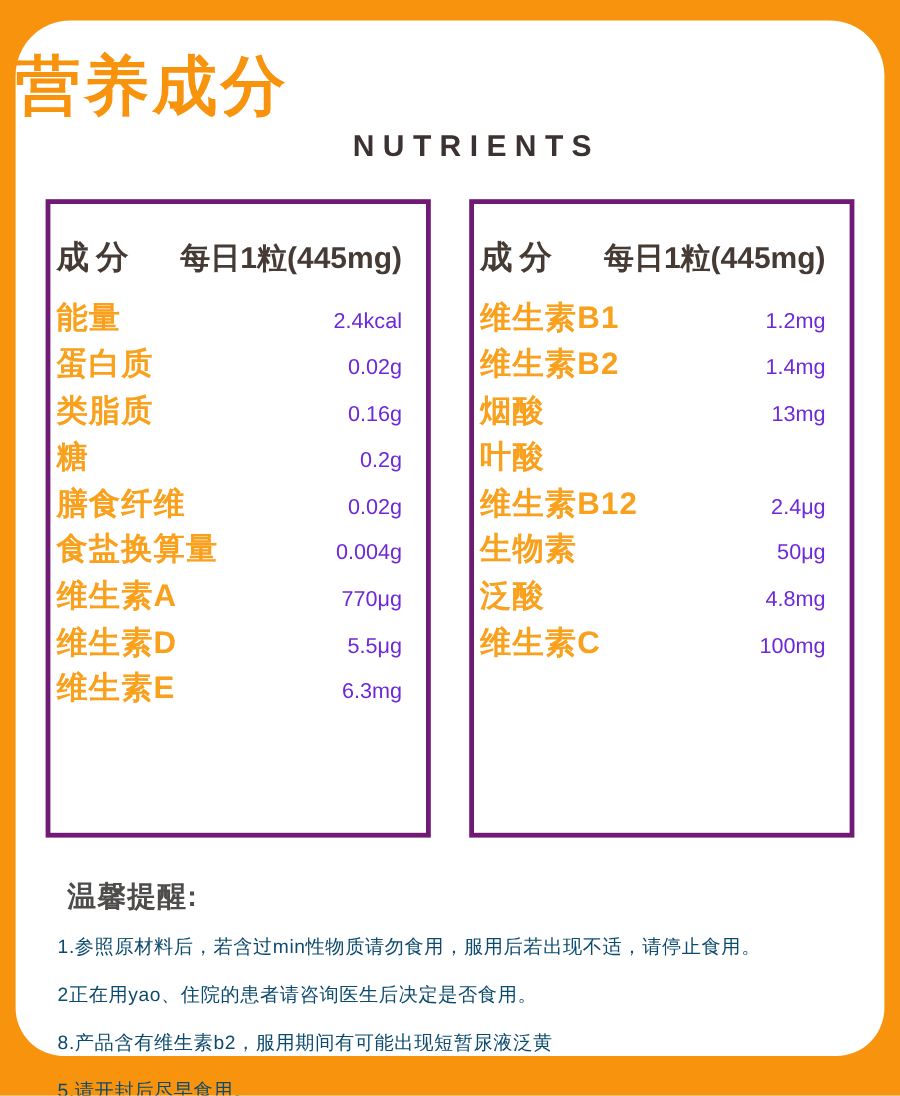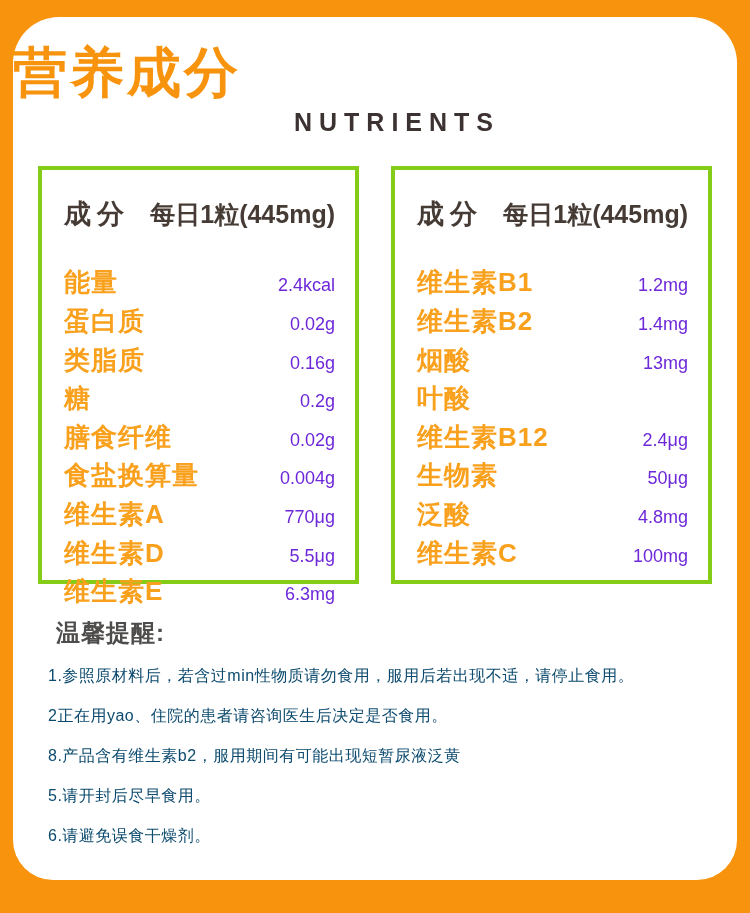--- a/index.html
+++ b/index.html
@@ -37,24 +37,24 @@
   }
   
   .tables{
     display:flex;
     gap:32px;
     padding:0 25px;
     margin-top:29px;
   }
   .ntable{
     flex:1;
-    border:4px solid #84cc16;
+    border:4px solid #701a75;
     box-sizing:border-box;
-    height:418px;
-    padding:26px 18px 14px 20px;
+    height:532px;
+    padding:26px 18px 14px 3px;
     background:#fff;
   }
   .thead{
     display:flex;
     justify-content:space-between;
     align-items:baseline;
     color:#453B34;
     font-weight:bold;
     padding:0 2px;
   }
@@ -68,21 +68,20 @@
     height:38.6px;
     line-height:38.6px;
     padding:0 2px;
   }
   .trow .lbl{
     color:#F9A01D;
     font-weight:bold;
     font-size:26px;
     letter-spacing:1px;
     white-space:nowrap;
-    margin-top:18px;
   }
   .trow .val{
     color:#6d28d9;
     font-size:18px;
     white-space:nowrap;
   }
   
   .reminder{margin-top:33px;}
   .rem-title{
     padding-left:43px;

